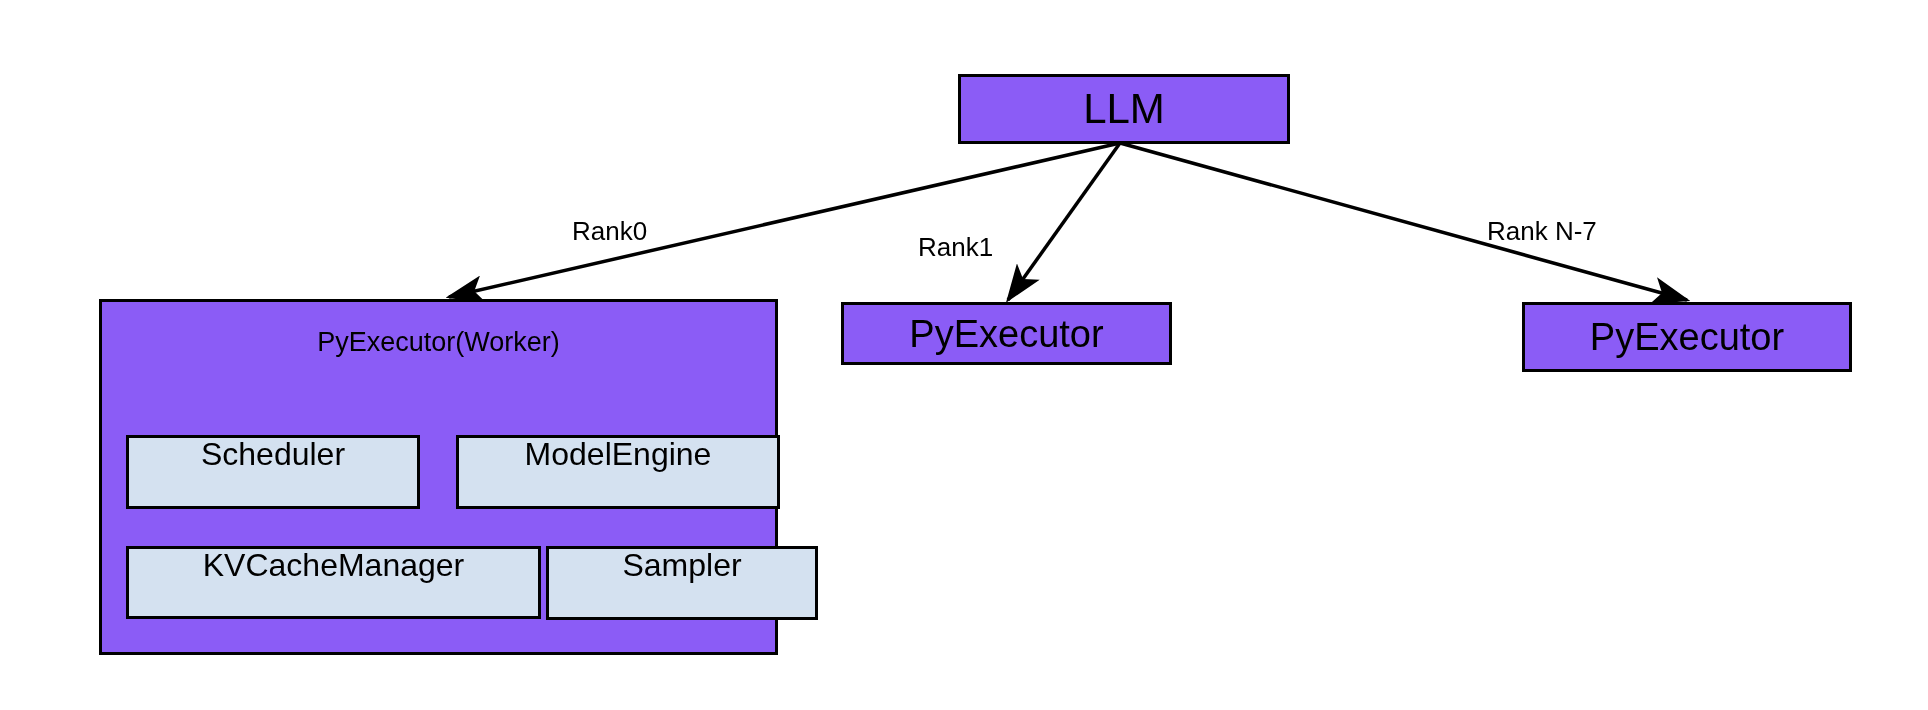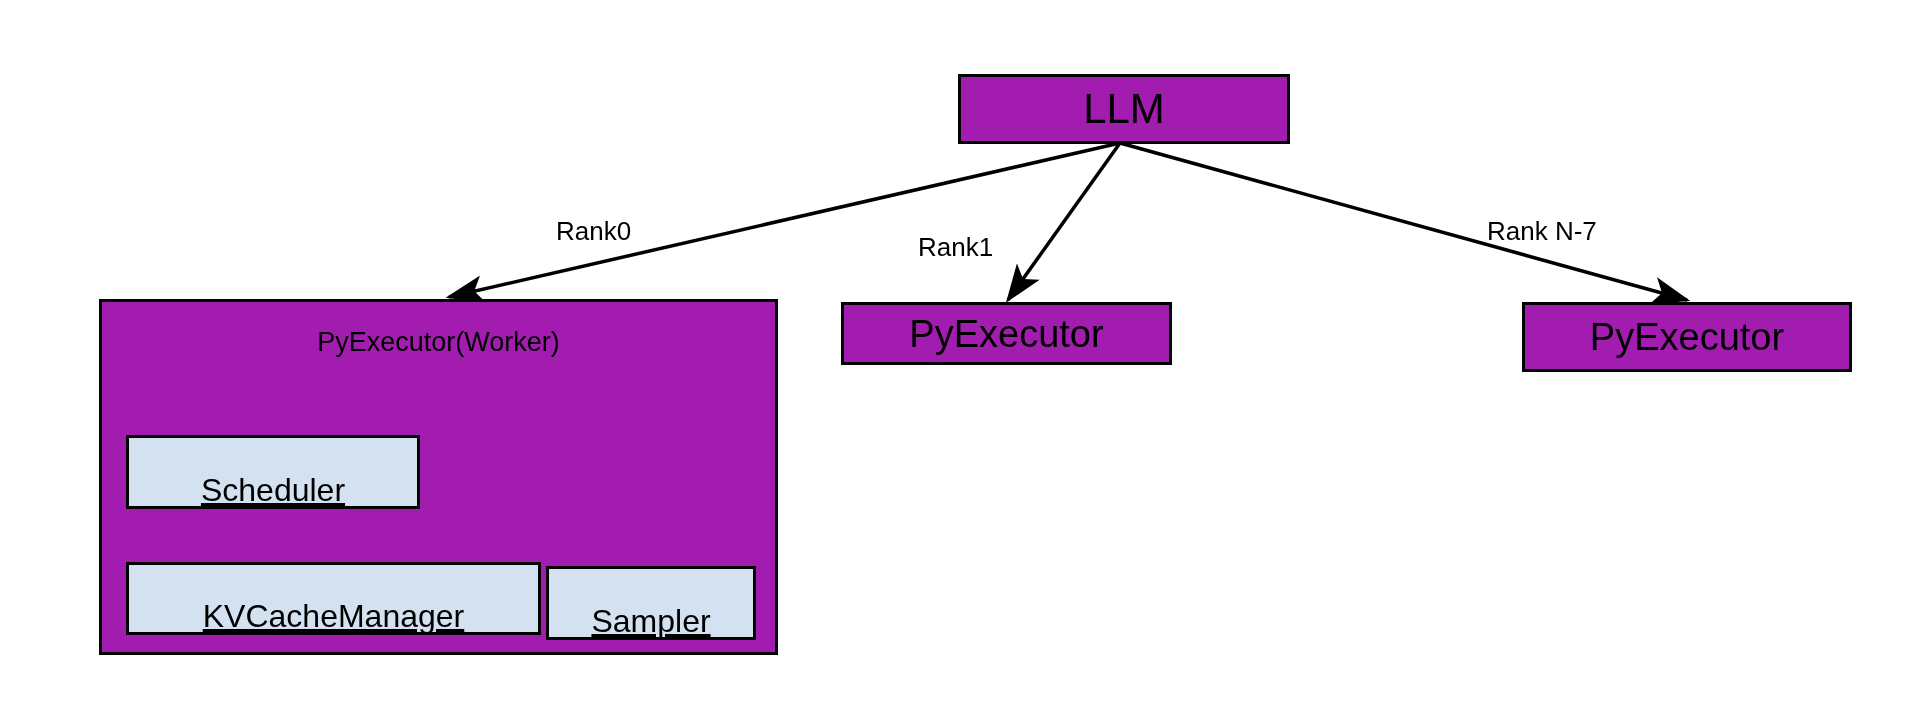--- a/index.html
+++ b/index.html
@@ -22,21 +22,21 @@
     position: absolute;
     left: 0;
     top: 0;
     width: 1928px;
     height: 710px;
     pointer-events: none;
   }
   .node {
     position: absolute;
     box-sizing: border-box;
-    background: #a21caf;
+    background: #8b5cf6;
     border: 3px solid #000000;
     display: flex;
     align-items: center;
     justify-content: center;
     color: #000000;
     font-family: "Liberation Sans", sans-serif;
     font-weight: 400;
     line-height: 1;
     white-space: nowrap;
   }
@@ -63,31 +63,30 @@
     font-size: 27px;
     line-height: 1;
     color: #000000;
   }
   .subnode {
     position: absolute;
     box-sizing: border-box;
     background: #d4e1f0;
     border: 3px solid #000000;
     display: flex;
-    align-items: flex-end;
+    align-items: flex-start;
     justify-content: center;
     font-size: 32px;
     color: #000000;
     white-space: nowrap;
-    text-decoration: underline;
   }
   .sub-scheduler  { left: 24px;  top: 133px; width: 294px; height: 74px; }
   .sub-modelengine{ left: 354px; top: 133px; width: 324px; height: 74px; }
-  .sub-kvcache    { left: 24px;  top: 260px; width: 415px; height: 73px; }
-  .sub-sampler    { left: 444px; top: 244px; width: 210px; height: 74px; margin-top: 20px; }
+  .sub-kvcache    { left: 24px;  top: 244px; width: 415px; height: 73px; }
+  .sub-sampler    { left: 444px; top: 244px; width: 272px; height: 74px; }
   .node-exec-mid {
     left: 841px;
     top: 302px;
     width: 331px;
     height: 63px;
     font-size: 38px;
   }
   .node-exec-right {
     left: 1522px;
     top: 302px;
@@ -95,21 +94,21 @@
     height: 70px;
     font-size: 38px;
   }
   .edge-label {
     position: absolute;
     font-size: 26px;
     color: #000000;
     white-space: nowrap;
     background: transparent;
   }
-  .lbl-rank0   { left: 556px;  top: 216px; }
+  .lbl-rank0   { left: 572px;  top: 216px; }
   .lbl-rank1   { left: 918px;  top: 232px; }
   .lbl-rankn   { left: 1487px; top: 216px; }
 </style>
 </head>
 <body>
 
 <div id="canvas">
 
   <svg class="edges" viewBox="0 0 1928 710" xmlns="http://www.w3.org/2000/svg">
     <defs>
@@ -125,20 +124,23 @@
   <div class="node node-llm">
     <span>LLM</span>
   </div>
 
   <div class="node node-worker">
     <div class="worker-title">PyExecutor(Worker)</div>
 
     <div class="subnode sub-scheduler">
       <span>Scheduler</span>
     </div>
+    <div class="subnode sub-modelengine">
+      <span>ModelEngine</span>
+    </div>
     <div class="subnode sub-kvcache">
       <span>KVCacheManager</span>
     </div>
     <div class="subnode sub-sampler">
       <span>Sampler</span>
     </div>
   </div>
 
   <div class="node node-exec-mid">
     <span>PyExecutor</span>

